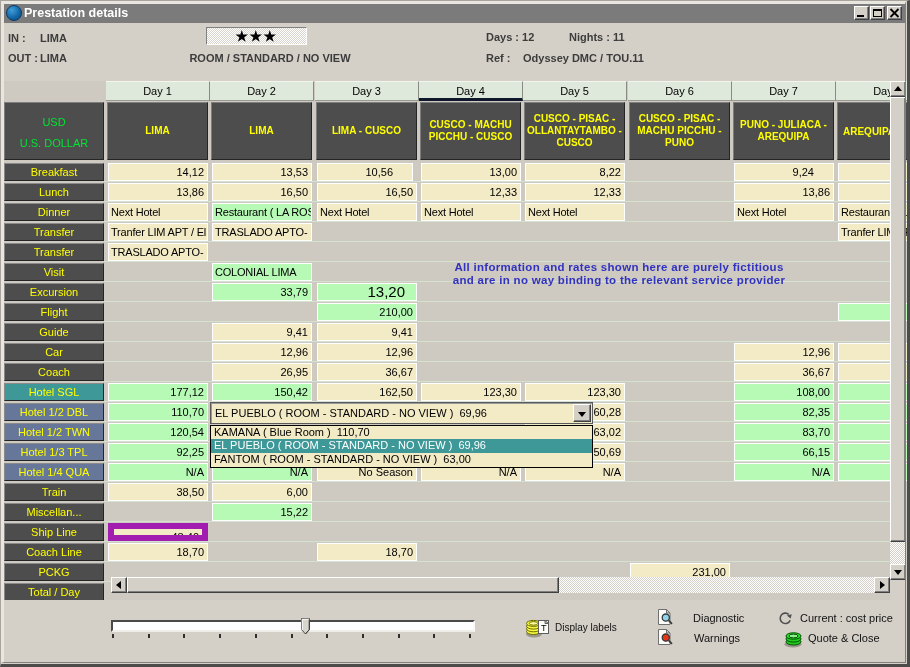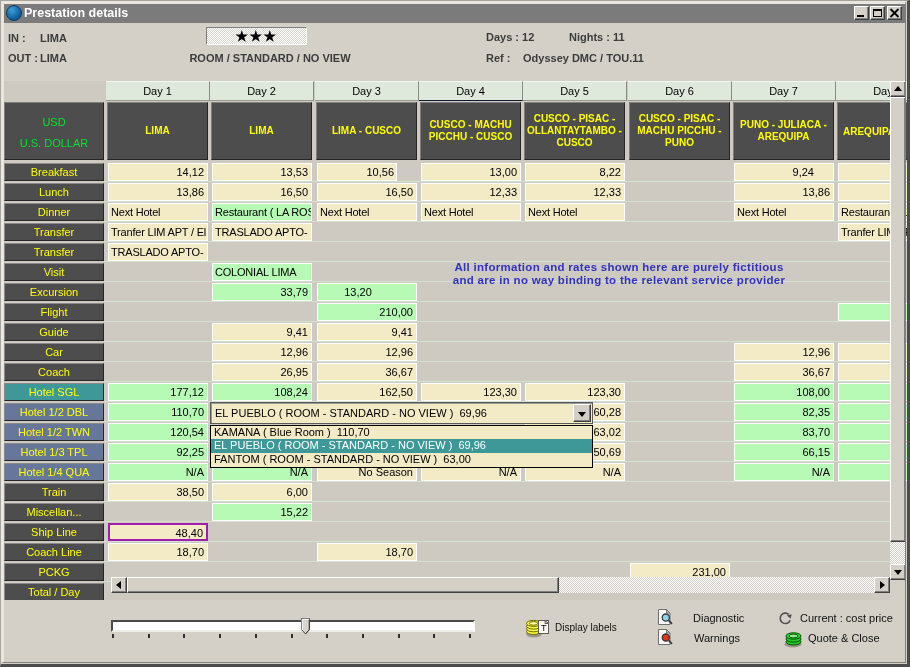--- a/index.html
+++ b/index.html
@@ -32,21 +32,21 @@
 <div style="position:absolute;font-size:11px;font-weight:bold;color:#3c3c3c;left:486px;top:31px;">Days : 12</div>
 <div style="position:absolute;font-size:11px;font-weight:bold;color:#3c3c3c;left:569px;top:31px;">Nights : 11</div>
 <div style="position:absolute;font-size:11px;font-weight:bold;color:#3c3c3c;left:486px;top:52px;">Ref :</div>
 <div style="position:absolute;font-size:11px;font-weight:bold;color:#3c3c3c;left:523px;top:52px;">Odyssey DMC / TOU.11</div>
 <div style="position:absolute;left:4px;top:81px;width:886px;height:519px;background:#cecac2;z-index:1;"></div>
 <div style="position:absolute;left:104px;top:162px;width:786px;height:438px;z-index:1;background:repeating-linear-gradient(to bottom,transparent 0px,transparent 19px,#d4e2d0 19px,#d4e2d0 20px);"></div>
 <div style="position:absolute;left:0;top:0;width:910px;height:600px;overflow:hidden;z-index:2;">
       <div style="position:absolute;left:106px;top:81px;width:104px;height:20px;background:#dfe9db;border-top:1px solid #f2f6ee;border-right:1px solid #8a8a84;border-bottom:1px solid #9a9a94;font-size:11px;color:#000;text-align:center;line-height:18px;z-index:2;">Day 1</div>
       <div style="position:absolute;left:210px;top:81px;width:104px;height:20px;background:#dfe9db;border-top:1px solid #f2f6ee;border-right:1px solid #8a8a84;border-bottom:1px solid #9a9a94;font-size:11px;color:#000;text-align:center;line-height:18px;z-index:2;">Day 2</div>
       <div style="position:absolute;left:315px;top:81px;width:104px;height:20px;background:#dfe9db;border-top:1px solid #f2f6ee;border-right:1px solid #8a8a84;border-bottom:1px solid #9a9a94;font-size:11px;color:#000;text-align:center;line-height:18px;z-index:2;">Day 3</div>
-      <div style="position:absolute;left:419px;top:81px;width:104px;height:20px;background:#dfe9db;border-top:1px solid #f2f6ee;border-right:1px solid #8a8a84;border-bottom:1px solid #0f172a;font-size:11px;color:#000;text-align:center;line-height:18px;z-index:2;">Day 4</div>
+      <div style="position:absolute;left:419px;top:81px;width:104px;height:20px;background:#dfe9db;border-top:1px solid #f2f6ee;border-right:1px solid #8a8a84;border-bottom:3px solid #0f172a;font-size:11px;color:#000;text-align:center;line-height:18px;z-index:2;">Day 4</div>
       <div style="position:absolute;left:523px;top:81px;width:104px;height:20px;background:#dfe9db;border-top:1px solid #f2f6ee;border-right:1px solid #8a8a84;border-bottom:1px solid #9a9a94;font-size:11px;color:#000;text-align:center;line-height:18px;z-index:2;">Day 5</div>
       <div style="position:absolute;left:628px;top:81px;width:104px;height:20px;background:#dfe9db;border-top:1px solid #f2f6ee;border-right:1px solid #8a8a84;border-bottom:1px solid #9a9a94;font-size:11px;color:#000;text-align:center;line-height:18px;z-index:2;">Day 6</div>
       <div style="position:absolute;left:732px;top:81px;width:104px;height:20px;background:#dfe9db;border-top:1px solid #f2f6ee;border-right:1px solid #8a8a84;border-bottom:1px solid #9a9a94;font-size:11px;color:#000;text-align:center;line-height:18px;z-index:2;">Day 7</div>
       <div style="position:absolute;left:836px;top:81px;width:104px;height:20px;background:#dfe9db;border-top:1px solid #f2f6ee;border-right:1px solid #8a8a84;border-bottom:1px solid #9a9a94;font-size:11px;color:#000;text-align:center;line-height:18px;z-index:2;">Day 8</div>
       <div style="position:absolute;left:107px;top:102px;width:101px;height:58px;background:#4d4d4d;border-top:1px solid #7e7e7e;border-left:1px solid #7e7e7e;border-right:1px solid #252525;border-bottom:1px solid #252525;color:#ffff00;font-size:10px;font-weight:bold;text-align:center;z-index:2;display:flex;align-items:center;justify-content:center;line-height:12px;">
         <div>LIMA</div>
       </div>
       <div style="position:absolute;left:211px;top:102px;width:101px;height:58px;background:#4d4d4d;border-top:1px solid #7e7e7e;border-left:1px solid #7e7e7e;border-right:1px solid #252525;border-bottom:1px solid #252525;color:#ffff00;font-size:10px;font-weight:bold;text-align:center;z-index:2;display:flex;align-items:center;justify-content:center;line-height:12px;">
         <div>LIMA</div>
       </div>
@@ -88,21 +88,21 @@
       <div style="position:absolute;left:4px;top:443px;width:100px;height:18px;background:#66779a;border-top:1px solid #8a8a8a;border-left:1px solid #8a8a8a;border-right:1px solid #252525;border-bottom:1px solid #252525;color:#ffff00;font-size:11px;text-align:center;line-height:16px;z-index:2;">Hotel 1/3 TPL</div>
       <div style="position:absolute;left:4px;top:463px;width:100px;height:18px;background:#66779a;border-top:1px solid #8a8a8a;border-left:1px solid #8a8a8a;border-right:1px solid #252525;border-bottom:1px solid #252525;color:#ffff00;font-size:11px;text-align:center;line-height:16px;z-index:2;">Hotel 1/4 QUA</div>
       <div style="position:absolute;left:4px;top:483px;width:100px;height:18px;background:#4d4d4d;border-top:1px solid #8a8a8a;border-left:1px solid #8a8a8a;border-right:1px solid #252525;border-bottom:1px solid #252525;color:#ffff00;font-size:11px;text-align:center;line-height:16px;z-index:2;">Train</div>
       <div style="position:absolute;left:4px;top:503px;width:100px;height:18px;background:#4d4d4d;border-top:1px solid #8a8a8a;border-left:1px solid #8a8a8a;border-right:1px solid #252525;border-bottom:1px solid #252525;color:#ffff00;font-size:11px;text-align:center;line-height:16px;z-index:2;">Miscellan...</div>
       <div style="position:absolute;left:4px;top:523px;width:100px;height:18px;background:#4d4d4d;border-top:1px solid #8a8a8a;border-left:1px solid #8a8a8a;border-right:1px solid #252525;border-bottom:1px solid #252525;color:#ffff00;font-size:11px;text-align:center;line-height:16px;z-index:2;">Ship Line</div>
       <div style="position:absolute;left:4px;top:543px;width:100px;height:18px;background:#4d4d4d;border-top:1px solid #8a8a8a;border-left:1px solid #8a8a8a;border-right:1px solid #252525;border-bottom:1px solid #252525;color:#ffff00;font-size:11px;text-align:center;line-height:16px;z-index:2;">Coach Line</div>
       <div style="position:absolute;left:4px;top:563px;width:100px;height:18px;background:#4d4d4d;border-top:1px solid #8a8a8a;border-left:1px solid #8a8a8a;border-right:1px solid #252525;border-bottom:1px solid #252525;color:#ffff00;font-size:11px;text-align:center;line-height:16px;z-index:2;">PCKG</div>
       <div style="position:absolute;left:4px;top:583px;width:100px;height:18px;background:#4d4d4d;border-top:1px solid #8a8a8a;border-left:1px solid #8a8a8a;border-right:1px solid #252525;border-bottom:1px solid #252525;color:#ffff00;font-size:11px;text-align:center;line-height:16px;z-index:2;">Total / Day</div>
       <div style="position:absolute;left:108px;top:163px;width:100px;height:18px;background:#f3eac6;border:1px solid #fff;font-size:11px;color:#000;line-height:16px;text-align:right;padding-right:3px;overflow:hidden;white-space:nowrap;z-index:2;">14,12</div>
       <div style="position:absolute;left:212px;top:163px;width:100px;height:18px;background:#f3eac6;border:1px solid #fff;font-size:11px;color:#000;line-height:16px;text-align:right;padding-right:3px;overflow:hidden;white-space:nowrap;z-index:2;">13,53</div>
-      <div style="position:absolute;left:317px;top:163px;width:80px;height:18px;background:#f3eac6;border:1px solid #fff;font-size:11px;color:#000;line-height:16px;text-align:right;padding-right:2px;overflow:hidden;white-space:nowrap;z-index:2;">10,56</div>
+      <div style="position:absolute;left:317px;top:163px;width:96px;height:18px;background:#f3eac6;border:1px solid #fff;font-size:11px;color:#000;line-height:16px;text-align:right;padding-right:19px;overflow:hidden;white-space:nowrap;z-index:2;">10,56</div>
       <div style="position:absolute;left:421px;top:163px;width:100px;height:18px;background:#f3eac6;border:1px solid #fff;font-size:11px;color:#000;line-height:16px;text-align:right;padding-right:3px;overflow:hidden;white-space:nowrap;z-index:2;">13,00</div>
       <div style="position:absolute;left:525px;top:163px;width:100px;height:18px;background:#f3eac6;border:1px solid #fff;font-size:11px;color:#000;line-height:16px;text-align:right;padding-right:3px;overflow:hidden;white-space:nowrap;z-index:2;">8,22</div>
       <div style="position:absolute;left:734px;top:163px;width:100px;height:18px;background:#f3eac6;border:1px solid #fff;font-size:11px;color:#000;line-height:16px;text-align:right;padding-right:19px;overflow:hidden;white-space:nowrap;z-index:2;">9,24</div>
       <div style="position:absolute;left:838px;top:163px;width:100px;height:18px;background:#f3eac6;border:1px solid #fff;font-size:11px;color:#000;line-height:16px;text-align:right;padding-right:3px;overflow:hidden;white-space:nowrap;z-index:2;"></div>
       <div style="position:absolute;left:108px;top:183px;width:100px;height:18px;background:#f3eac6;border:1px solid #fff;font-size:11px;color:#000;line-height:16px;text-align:right;padding-right:3px;overflow:hidden;white-space:nowrap;z-index:2;">13,86</div>
       <div style="position:absolute;left:212px;top:183px;width:100px;height:18px;background:#f3eac6;border:1px solid #fff;font-size:11px;color:#000;line-height:16px;text-align:right;padding-right:3px;overflow:hidden;white-space:nowrap;z-index:2;">16,50</div>
       <div style="position:absolute;left:317px;top:183px;width:100px;height:18px;background:#f3eac6;border:1px solid #fff;font-size:11px;color:#000;line-height:16px;text-align:right;padding-right:3px;overflow:hidden;white-space:nowrap;z-index:2;">16,50</div>
       <div style="position:absolute;left:421px;top:183px;width:100px;height:18px;background:#f3eac6;border:1px solid #fff;font-size:11px;color:#000;line-height:16px;text-align:right;padding-right:3px;overflow:hidden;white-space:nowrap;z-index:2;">12,33</div>
       <div style="position:absolute;left:525px;top:183px;width:100px;height:18px;background:#f3eac6;border:1px solid #fff;font-size:11px;color:#000;line-height:16px;text-align:right;padding-right:3px;overflow:hidden;white-space:nowrap;z-index:2;">12,33</div>
       <div style="position:absolute;left:734px;top:183px;width:100px;height:18px;background:#f3eac6;border:1px solid #fff;font-size:11px;color:#000;line-height:16px;text-align:right;padding-right:3px;overflow:hidden;white-space:nowrap;z-index:2;">13,86</div>
@@ -113,35 +113,35 @@
       <div style="position:absolute;left:421px;top:203px;width:100px;height:18px;background:#f3eac6;border:1px solid #fff;font-size:11px;color:#000;line-height:16px;text-align:left;padding-left:2px;letter-spacing:-0.2px;overflow:hidden;white-space:nowrap;z-index:2;">Next Hotel</div>
       <div style="position:absolute;left:525px;top:203px;width:100px;height:18px;background:#f3eac6;border:1px solid #fff;font-size:11px;color:#000;line-height:16px;text-align:left;padding-left:2px;letter-spacing:-0.2px;overflow:hidden;white-space:nowrap;z-index:2;">Next Hotel</div>
       <div style="position:absolute;left:734px;top:203px;width:100px;height:18px;background:#f3eac6;border:1px solid #fff;font-size:11px;color:#000;line-height:16px;text-align:left;padding-left:2px;letter-spacing:-0.2px;overflow:hidden;white-space:nowrap;z-index:2;">Next Hotel</div>
       <div style="position:absolute;left:838px;top:203px;width:100px;height:18px;background:#f3eac6;border:1px solid #fff;font-size:11px;color:#000;line-height:16px;text-align:left;padding-left:2px;letter-spacing:-0.2px;overflow:hidden;white-space:nowrap;z-index:2;">Restaurant ( LA</div>
       <div style="position:absolute;left:108px;top:223px;width:100px;height:18px;background:#f3eac6;border:1px solid #fff;font-size:11px;color:#000;line-height:16px;text-align:left;padding-left:2px;letter-spacing:-0.2px;overflow:hidden;white-space:nowrap;z-index:2;">Tranfer LIM APT / El</div>
       <div style="position:absolute;left:212px;top:223px;width:100px;height:18px;background:#f3eac6;border:1px solid #fff;font-size:11px;color:#000;line-height:16px;text-align:left;padding-left:2px;letter-spacing:-0.2px;overflow:hidden;white-space:nowrap;z-index:2;">TRASLADO APTO- H</div>
       <div style="position:absolute;left:838px;top:223px;width:100px;height:18px;background:#f3eac6;border:1px solid #fff;font-size:11px;color:#000;line-height:16px;text-align:left;padding-left:2px;letter-spacing:-0.2px;overflow:hidden;white-space:nowrap;z-index:2;">Tranfer LIM AP</div>
       <div style="position:absolute;left:108px;top:243px;width:100px;height:18px;background:#f3eac6;border:1px solid #fff;font-size:11px;color:#000;line-height:16px;text-align:left;padding-left:2px;letter-spacing:-0.2px;overflow:hidden;white-space:nowrap;z-index:2;">TRASLADO APTO- H</div>
       <div style="position:absolute;left:212px;top:263px;width:100px;height:18px;background:#b6fab6;border:1px solid #fff;font-size:11px;color:#000;line-height:16px;text-align:left;padding-left:2px;letter-spacing:-0.2px;overflow:hidden;white-space:nowrap;z-index:2;">COLONIAL LIMA</div>
       <div style="position:absolute;left:212px;top:283px;width:100px;height:18px;background:#b6fab6;border:1px solid #fff;font-size:11px;color:#000;line-height:16px;text-align:right;padding-right:3px;overflow:hidden;white-space:nowrap;z-index:2;">33,79</div>
-      <div style="position:absolute;left:317px;top:283px;width:100px;height:18px;background:#b6fab6;border:1px solid #fff;font-size:11px;color:#000;line-height:16px;text-align:center;padding-right:18px;overflow:hidden;white-space:nowrap;z-index:2;">13,20</div>
+      <div style="position:absolute;left:317px;top:283px;width:100px;height:18px;background:#b6fab6;border:1px solid #fff;font-size:15px;color:#000;line-height:16px;text-align:right;padding-right:11px;overflow:hidden;white-space:nowrap;z-index:2;">13,20</div>
       <div style="position:absolute;left:317px;top:303px;width:100px;height:18px;background:#b6fab6;border:1px solid #fff;font-size:11px;color:#000;line-height:16px;text-align:right;padding-right:3px;overflow:hidden;white-space:nowrap;z-index:2;">210,00</div>
       <div style="position:absolute;left:838px;top:303px;width:100px;height:18px;background:#b6fab6;border:1px solid #fff;font-size:11px;color:#000;line-height:16px;text-align:right;padding-right:3px;overflow:hidden;white-space:nowrap;z-index:2;"></div>
       <div style="position:absolute;left:212px;top:323px;width:100px;height:18px;background:#f3eac6;border:1px solid #fff;font-size:11px;color:#000;line-height:16px;text-align:right;padding-right:3px;overflow:hidden;white-space:nowrap;z-index:2;">9,41</div>
       <div style="position:absolute;left:317px;top:323px;width:100px;height:18px;background:#f3eac6;border:1px solid #fff;font-size:11px;color:#000;line-height:16px;text-align:right;padding-right:3px;overflow:hidden;white-space:nowrap;z-index:2;">9,41</div>
       <div style="position:absolute;left:212px;top:343px;width:100px;height:18px;background:#f3eac6;border:1px solid #fff;font-size:11px;color:#000;line-height:16px;text-align:right;padding-right:3px;overflow:hidden;white-space:nowrap;z-index:2;">12,96</div>
       <div style="position:absolute;left:317px;top:343px;width:100px;height:18px;background:#f3eac6;border:1px solid #fff;font-size:11px;color:#000;line-height:16px;text-align:right;padding-right:3px;overflow:hidden;white-space:nowrap;z-index:2;">12,96</div>
       <div style="position:absolute;left:734px;top:343px;width:100px;height:18px;background:#f3eac6;border:1px solid #fff;font-size:11px;color:#000;line-height:16px;text-align:right;padding-right:3px;overflow:hidden;white-space:nowrap;z-index:2;">12,96</div>
       <div style="position:absolute;left:838px;top:343px;width:100px;height:18px;background:#f3eac6;border:1px solid #fff;font-size:11px;color:#000;line-height:16px;text-align:right;padding-right:3px;overflow:hidden;white-space:nowrap;z-index:2;"></div>
       <div style="position:absolute;left:212px;top:363px;width:100px;height:18px;background:#f3eac6;border:1px solid #fff;font-size:11px;color:#000;line-height:16px;text-align:right;padding-right:3px;overflow:hidden;white-space:nowrap;z-index:2;">26,95</div>
       <div style="position:absolute;left:317px;top:363px;width:100px;height:18px;background:#f3eac6;border:1px solid #fff;font-size:11px;color:#000;line-height:16px;text-align:right;padding-right:3px;overflow:hidden;white-space:nowrap;z-index:2;">36,67</div>
       <div style="position:absolute;left:734px;top:363px;width:100px;height:18px;background:#f3eac6;border:1px solid #fff;font-size:11px;color:#000;line-height:16px;text-align:right;padding-right:3px;overflow:hidden;white-space:nowrap;z-index:2;">36,67</div>
       <div style="position:absolute;left:838px;top:363px;width:100px;height:18px;background:#f3eac6;border:1px solid #fff;font-size:11px;color:#000;line-height:16px;text-align:right;padding-right:3px;overflow:hidden;white-space:nowrap;z-index:2;"></div>
       <div style="position:absolute;left:108px;top:383px;width:100px;height:18px;background:#b6fab6;border:1px solid #fff;font-size:11px;color:#000;line-height:16px;text-align:right;padding-right:3px;overflow:hidden;white-space:nowrap;z-index:2;">177,12</div>
-      <div style="position:absolute;left:212px;top:383px;width:100px;height:18px;background:#b6fab6;border:1px solid #fff;font-size:11px;color:#000;line-height:16px;text-align:right;padding-right:3px;overflow:hidden;white-space:nowrap;z-index:2;">108,24</div>
+      <div style="position:absolute;left:212px;top:383px;width:100px;height:18px;background:#b6fab6;border:1px solid #fff;font-size:11px;color:#000;line-height:16px;text-align:right;padding-right:3px;overflow:hidden;white-space:nowrap;z-index:2;">150,42</div>
       <div style="position:absolute;left:317px;top:383px;width:100px;height:18px;background:#f3eac6;border:1px solid #fff;font-size:11px;color:#000;line-height:16px;text-align:right;padding-right:3px;overflow:hidden;white-space:nowrap;z-index:2;">162,50</div>
       <div style="position:absolute;left:421px;top:383px;width:100px;height:18px;background:#f3eac6;border:1px solid #fff;font-size:11px;color:#000;line-height:16px;text-align:right;padding-right:3px;overflow:hidden;white-space:nowrap;z-index:2;">123,30</div>
       <div style="position:absolute;left:525px;top:383px;width:100px;height:18px;background:#f3eac6;border:1px solid #fff;font-size:11px;color:#000;line-height:16px;text-align:right;padding-right:3px;overflow:hidden;white-space:nowrap;z-index:2;">123,30</div>
       <div style="position:absolute;left:734px;top:383px;width:100px;height:18px;background:#b6fab6;border:1px solid #fff;font-size:11px;color:#000;line-height:16px;text-align:right;padding-right:3px;overflow:hidden;white-space:nowrap;z-index:2;">108,00</div>
       <div style="position:absolute;left:838px;top:383px;width:100px;height:18px;background:#b6fab6;border:1px solid #fff;font-size:11px;color:#000;line-height:16px;text-align:right;padding-right:3px;overflow:hidden;white-space:nowrap;z-index:2;"></div>
       <div style="position:absolute;left:108px;top:403px;width:100px;height:18px;background:#b6fab6;border:1px solid #fff;font-size:11px;color:#000;line-height:16px;text-align:right;padding-right:3px;overflow:hidden;white-space:nowrap;z-index:2;">110,70</div>
       <div style="position:absolute;left:525px;top:403px;width:100px;height:18px;background:#f3eac6;border:1px solid #fff;font-size:11px;color:#000;line-height:16px;text-align:right;padding-right:3px;overflow:hidden;white-space:nowrap;z-index:2;">60,28</div>
       <div style="position:absolute;left:734px;top:403px;width:100px;height:18px;background:#b6fab6;border:1px solid #fff;font-size:11px;color:#000;line-height:16px;text-align:right;padding-right:3px;overflow:hidden;white-space:nowrap;z-index:2;">82,35</div>
       <div style="position:absolute;left:838px;top:403px;width:100px;height:18px;background:#b6fab6;border:1px solid #fff;font-size:11px;color:#000;line-height:16px;text-align:right;padding-right:3px;overflow:hidden;white-space:nowrap;z-index:2;"></div>
       <div style="position:absolute;left:108px;top:423px;width:100px;height:18px;background:#b6fab6;border:1px solid #fff;font-size:11px;color:#000;line-height:16px;text-align:right;padding-right:3px;overflow:hidden;white-space:nowrap;z-index:2;">120,54</div>
@@ -155,21 +155,21 @@
       <div style="position:absolute;left:108px;top:463px;width:100px;height:18px;background:#b6fab6;border:1px solid #fff;font-size:11px;color:#000;line-height:16px;text-align:right;padding-right:3px;overflow:hidden;white-space:nowrap;z-index:2;">N/A</div>
       <div style="position:absolute;left:212px;top:463px;width:100px;height:18px;background:#b6fab6;border:1px solid #fff;font-size:11px;color:#000;line-height:16px;text-align:right;padding-right:3px;overflow:hidden;white-space:nowrap;z-index:2;">N/A</div>
       <div style="position:absolute;left:317px;top:463px;width:100px;height:18px;background:#f3eac6;border:1px solid #fff;font-size:11px;color:#000;line-height:16px;text-align:right;padding-right:3px;overflow:hidden;white-space:nowrap;z-index:2;">No Season</div>
       <div style="position:absolute;left:421px;top:463px;width:100px;height:18px;background:#f3eac6;border:1px solid #fff;font-size:11px;color:#000;line-height:16px;text-align:right;padding-right:3px;overflow:hidden;white-space:nowrap;z-index:2;">N/A</div>
       <div style="position:absolute;left:525px;top:463px;width:100px;height:18px;background:#f3eac6;border:1px solid #fff;font-size:11px;color:#000;line-height:16px;text-align:right;padding-right:3px;overflow:hidden;white-space:nowrap;z-index:2;">N/A</div>
       <div style="position:absolute;left:734px;top:463px;width:100px;height:18px;background:#b6fab6;border:1px solid #fff;font-size:11px;color:#000;line-height:16px;text-align:right;padding-right:3px;overflow:hidden;white-space:nowrap;z-index:2;">N/A</div>
       <div style="position:absolute;left:838px;top:463px;width:100px;height:18px;background:#b6fab6;border:1px solid #fff;font-size:11px;color:#000;line-height:16px;text-align:right;padding-right:3px;overflow:hidden;white-space:nowrap;z-index:2;"></div>
       <div style="position:absolute;left:108px;top:483px;width:100px;height:18px;background:#f3eac6;border:1px solid #fff;font-size:11px;color:#000;line-height:16px;text-align:right;padding-right:3px;overflow:hidden;white-space:nowrap;z-index:2;">38,50</div>
       <div style="position:absolute;left:212px;top:483px;width:100px;height:18px;background:#f3eac6;border:1px solid #fff;font-size:11px;color:#000;line-height:16px;text-align:right;padding-right:3px;overflow:hidden;white-space:nowrap;z-index:2;">6,00</div>
       <div style="position:absolute;left:212px;top:503px;width:100px;height:18px;background:#b6fab6;border:1px solid #fff;font-size:11px;color:#000;line-height:16px;text-align:right;padding-right:3px;overflow:hidden;white-space:nowrap;z-index:2;">15,22</div>
-      <div style="position:absolute;left:108px;top:523px;width:100px;height:18px;background:#f3eac6;border:2px solid #a21caf;font-size:11px;color:#000;line-height:16px;text-align:right;padding-right:3px;overflow:hidden;white-space:nowrap;z-index:2;">48,40</div>
+      <div style="position:absolute;left:108px;top:523px;width:100px;height:18px;background:#f3eac6;border:6px solid #a21caf;font-size:11px;color:#000;line-height:16px;text-align:right;padding-right:3px;overflow:hidden;white-space:nowrap;z-index:2;">48,40</div>
       <div style="position:absolute;left:108px;top:543px;width:100px;height:18px;background:#f3eac6;border:1px solid #fff;font-size:11px;color:#000;line-height:16px;text-align:right;padding-right:3px;overflow:hidden;white-space:nowrap;z-index:2;">18,70</div>
       <div style="position:absolute;left:317px;top:543px;width:100px;height:18px;background:#f3eac6;border:1px solid #fff;font-size:11px;color:#000;line-height:16px;text-align:right;padding-right:3px;overflow:hidden;white-space:nowrap;z-index:2;">18,70</div>
       <div style="position:absolute;left:630px;top:563px;width:100px;height:18px;background:#f3eac6;border:1px solid #fff;font-size:11px;color:#000;line-height:16px;text-align:right;padding-right:3px;overflow:hidden;white-space:nowrap;z-index:2;">231,00</div>
       <div style="position:absolute;left:349px;top:261px;width:540px;text-align:center;font-size:11.5px;font-weight:bold;color:#3232c0;line-height:13px;letter-spacing:0.3px;z-index:3;">All information and rates shown here are purely fictitious<br>and are in no way binding to the relevant service provider</div>
       <div style="position:absolute;left:210px;top:402px;width:383px;height:22px;background:#f3eac6;border:1px solid #5a5a5a;box-shadow:inset 1px 1px 0 #9a9a9a;z-index:10;font-size:11px;color:#000;line-height:20px;padding-left:4px;white-space:nowrap;overflow:hidden;">EL PUEBLO ( ROOM - STANDARD - NO VIEW )&nbsp; 69,96</div>
       <div style="position:absolute;left:573px;top:404px;width:18px;height:18px;background:#d4d0c8;border-top:1px solid #fff;border-left:1px solid #fff;border-right:1px solid #404040;border-bottom:1px solid #404040;box-shadow:inset -1px -1px 0 #808080;z-index:11;">
         <div style="position:absolute;left:4px;top:7px;width:0;height:0;border-left:4px solid transparent;border-right:4px solid transparent;border-top:5px solid #000;"></div>
       </div>
       <div style="position:absolute;left:210px;top:425px;width:383px;height:43px;background:#f3eac6;border:1px solid #000;font-size:11px;z-index:10;overflow:hidden;">
         <div style="height:13.3px;background:#f3eac6;color:#000;line-height:13.5px;padding-left:3px;white-space:nowrap;overflow:hidden;">KAMANA ( Blue Room )&nbsp; 110,70</div>

